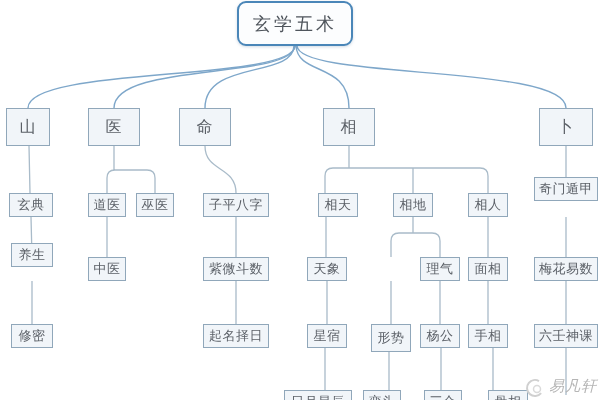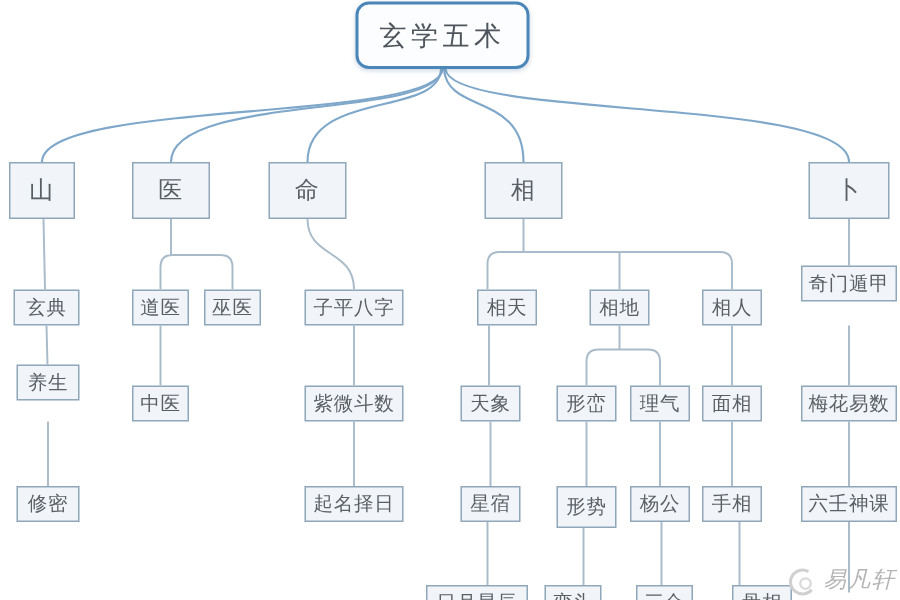--- a/index.html
+++ b/index.html
@@ -81,21 +81,20 @@
   <div class="node small" style="left:203px;top:193px;width:66px;height:24px">子平八字</div>
   <div class="node small" style="left:318px;top:193px;width:40px;height:24px">相天</div>
   <div class="node small" style="left:393px;top:193px;width:40px;height:24px">相地</div>
   <div class="node small" style="left:468px;top:193px;width:40px;height:24px">相人</div>
   <div class="node small" style="left:534px;top:177px;width:64px;height:24px">奇门遁甲</div>
 
   <div class="node small" style="left:11px;top:243px;width:42px;height:24px">养生</div>
   <div class="node small" style="left:88px;top:257px;width:38px;height:24px">中医</div>
   <div class="node small" style="left:203px;top:257px;width:66px;height:24px">紫微斗数</div>
   <div class="node small" style="left:307px;top:257px;width:40px;height:24px">天象</div>
-  <div class="node small" style="left:371px;top:257px;width:40px;height:24px">形峦</div>
   <div class="node small" style="left:420px;top:257px;width:40px;height:24px">理气</div>
   <div class="node small" style="left:468px;top:257px;width:40px;height:24px">面相</div>
   <div class="node small" style="left:534px;top:257px;width:64px;height:24px">梅花易数</div>
 
   <div class="node small" style="left:11px;top:324px;width:42px;height:24px">修密</div>
   <div class="node small" style="left:203px;top:324px;width:66px;height:24px">起名择日</div>
   <div class="node small" style="left:307px;top:324px;width:40px;height:24px">星宿</div>
   <div class="node small" style="left:371px;top:324px;width:40px;height:28px">形势</div>
   <div class="node small" style="left:420px;top:324px;width:40px;height:24px">杨公</div>
   <div class="node small" style="left:468px;top:324px;width:40px;height:24px">手相</div>

